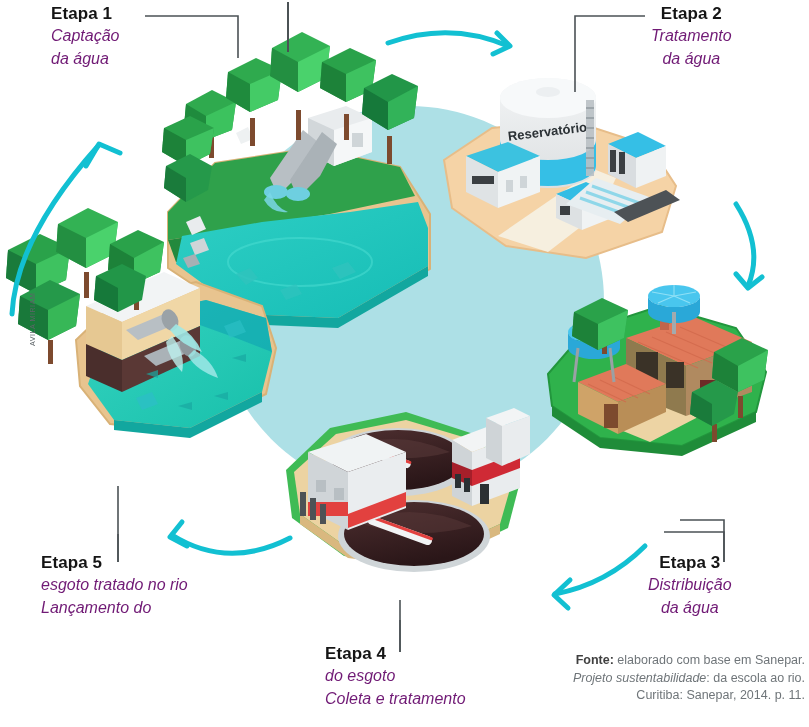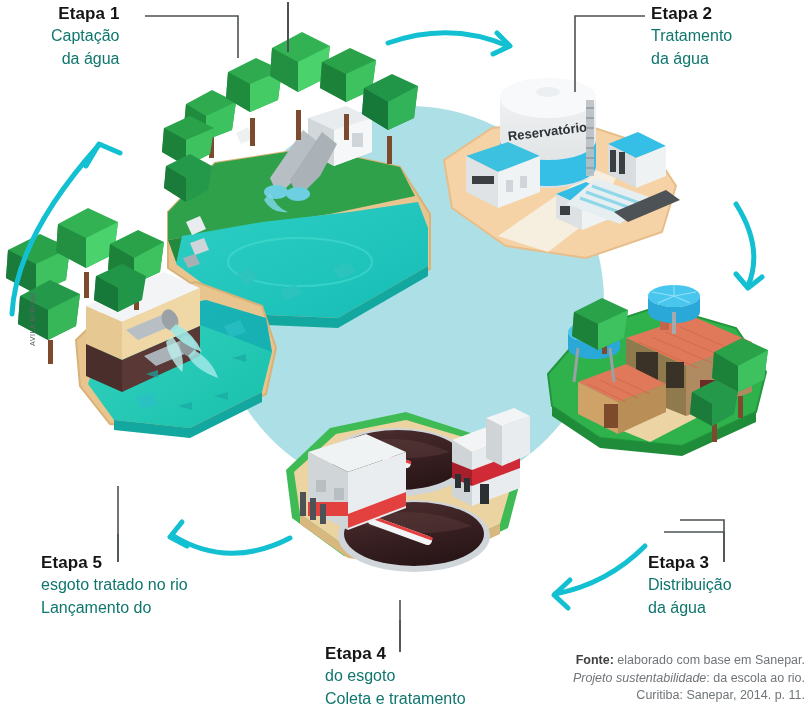--- a/index.html
+++ b/index.html
@@ -22,26 +22,26 @@
     background:#ade0e6;
   }
 
   
   .label{position:absolute;}
   .label .title{
     font-size:17px;font-weight:bold;color:#151515;
     letter-spacing:0.1px;line-height:19px;white-space:nowrap;
   }
   .label .desc{
-    font-size:16px;color:#0f766e;line-height:21px;
-    margin-top:2px;white-space:nowrap;
+    font-size:16px;color:#701a75;line-height:21px;
+    margin-top:2px;white-space:nowrap;font-style:italic;
   }
-  .label.right .title,.label.right .desc{text-align:left;}
-
-  #label-1{left:51px;top:4px;text-align:right;}
+  .label.right .title,.label.right .desc{text-align:center;}
+
+  #label-1{left:51px;top:4px;}
   #label-2{left:651px;top:4px;}
   #label-3{left:648px;top:553px;}
   #label-4{left:325px;top:644px;}
   #label-5{left:41px;top:553px;}
 
   
   .source{
     position:absolute;left:505px;top:652px;width:300px;
     text-align:right;font-size:12.5px;color:#6f7579;line-height:17.5px;
   }

